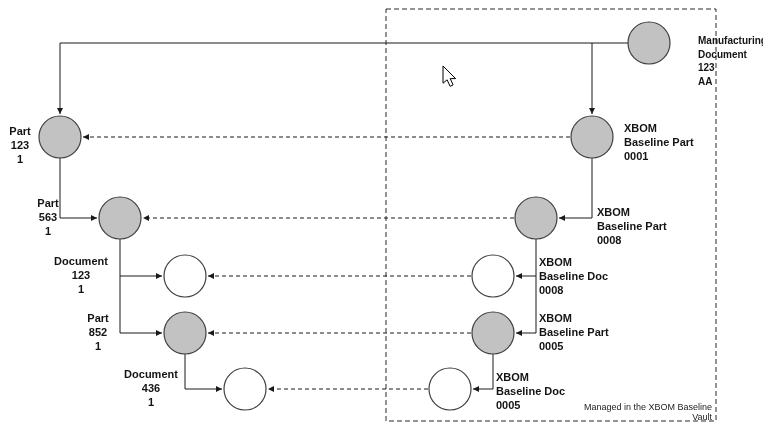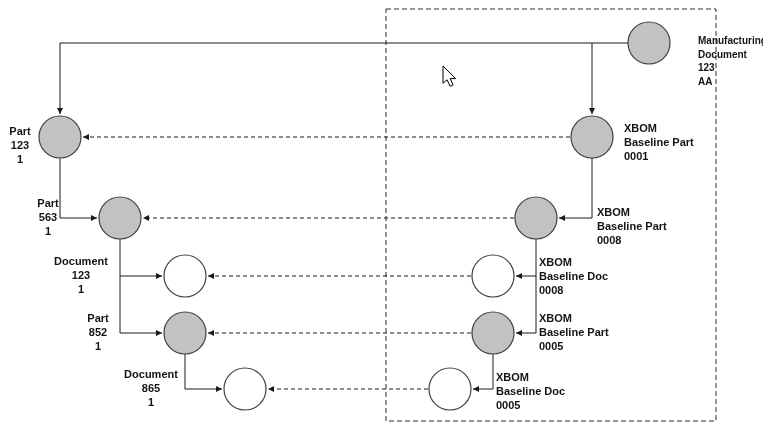--- a/index.html
+++ b/index.html
@@ -104,21 +104,21 @@
   </div>
 
   <div class="node-label center" style="left:78px; top:311px; width:40px;">
     <div>Part</div>
     <div>852</div>
     <div>1</div>
   </div>
 
   <div class="node-label center" style="left:120px; top:367px; width:62px;">
     <div>Document</div>
-    <div>865</div>
+    <div>436</div>
     <div>1</div>
   </div>
 
   <div class="node-label small" style="left:698px; top:34px; width:64px;">
     <div>Manufacturing</div>
     <div>Document</div>
     <div>123</div>
     <div>AA</div>
   </div>
 
@@ -145,14 +145,15 @@
     <div>Baseline Part</div>
     <div>0005</div>
   </div>
 
   <div class="node-label" style="left:496px; top:370px; width:82px;">
     <div>XBOM</div>
     <div>Baseline Doc</div>
     <div>0005</div>
   </div>
 
+  <div class="vault-caption" style="left:578px; top:402px; width:134px;">Managed in the XBOM Baseline Vault</div>
 
 </div>
 
 </body></html>

